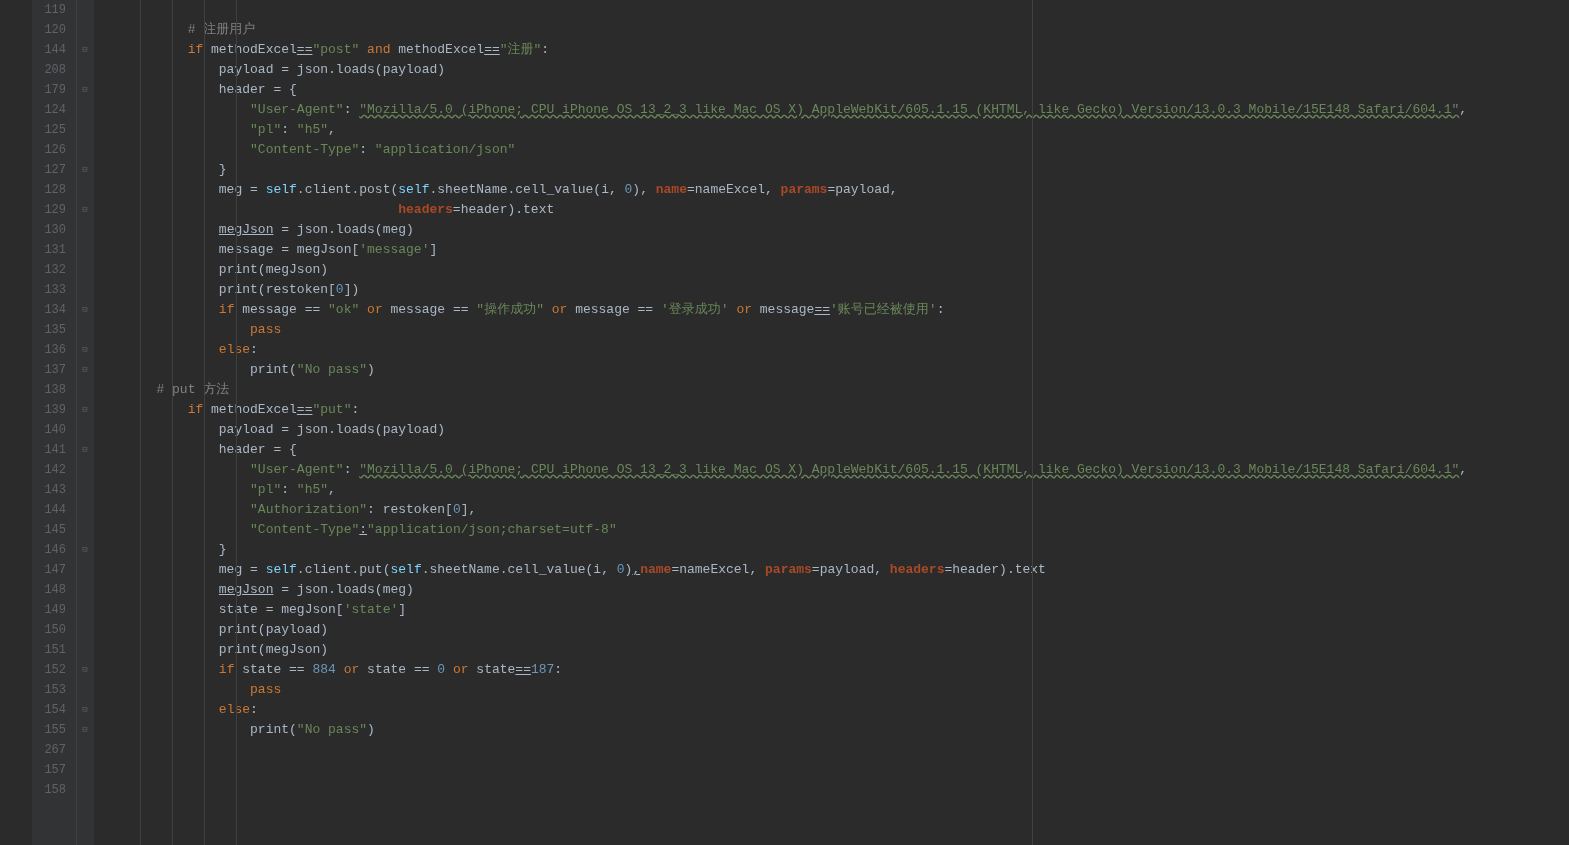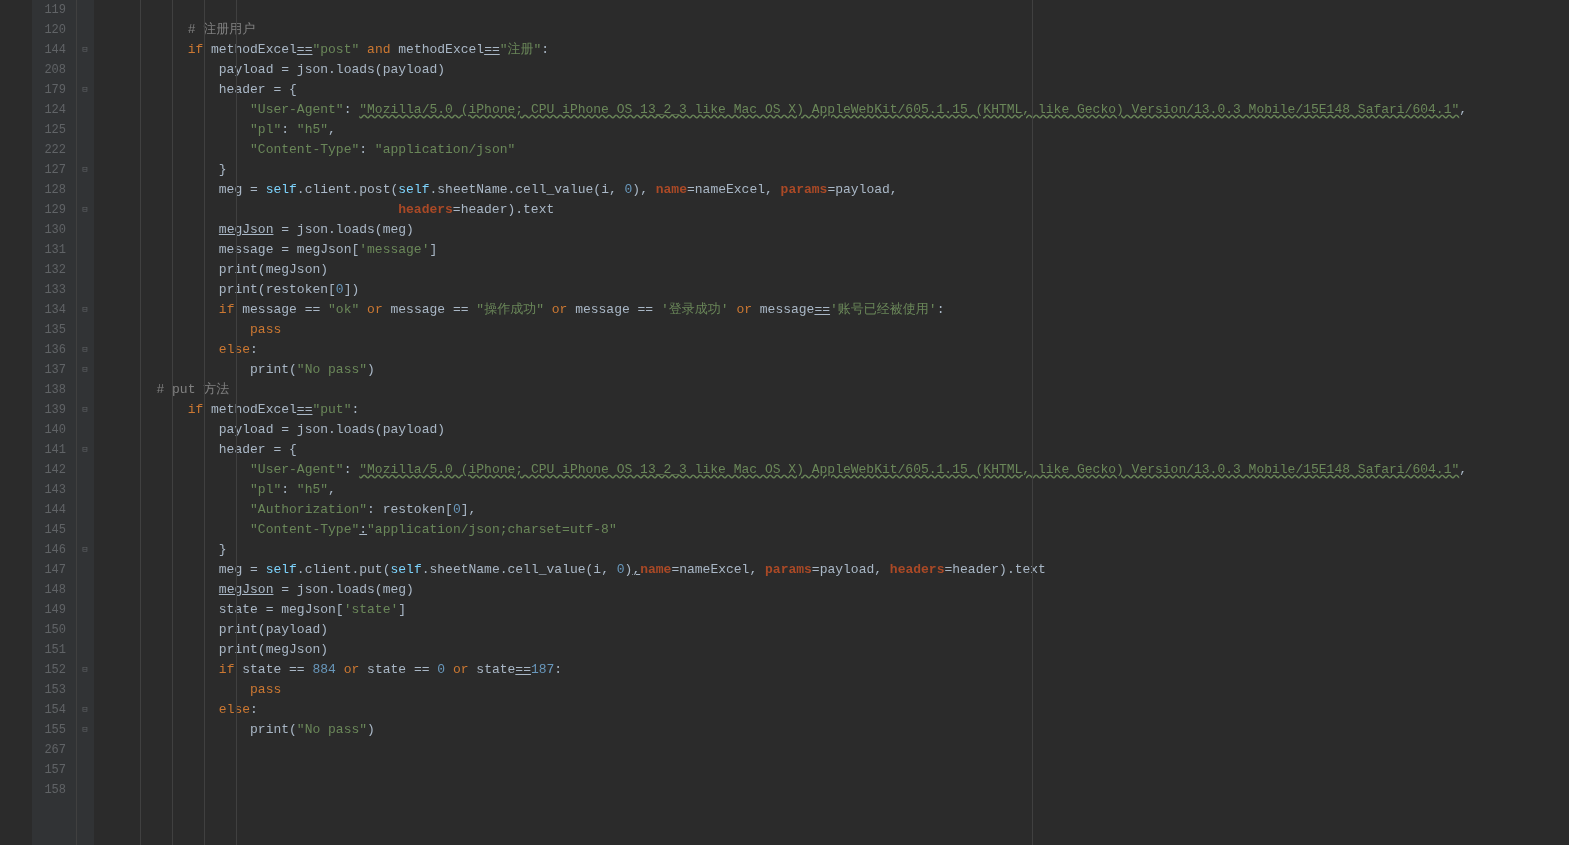--- a/index.html
+++ b/index.html
@@ -83,21 +83,21 @@
 
 <div class="editor">
   <div class="gutter" id="gutter">
       <div>119</div>
       <div>120</div>
       <div>144</div>
       <div>208</div>
       <div>179</div>
       <div>124</div>
       <div>125</div>
-      <div>222</div>
+      <div>126</div>
       <div>127</div>
       <div>128</div>
       <div>129</div>
       <div>130</div>
       <div>131</div>
       <div>132</div>
       <div>133</div>
       <div>134</div>
       <div>135</div>
       <div>136</div>

